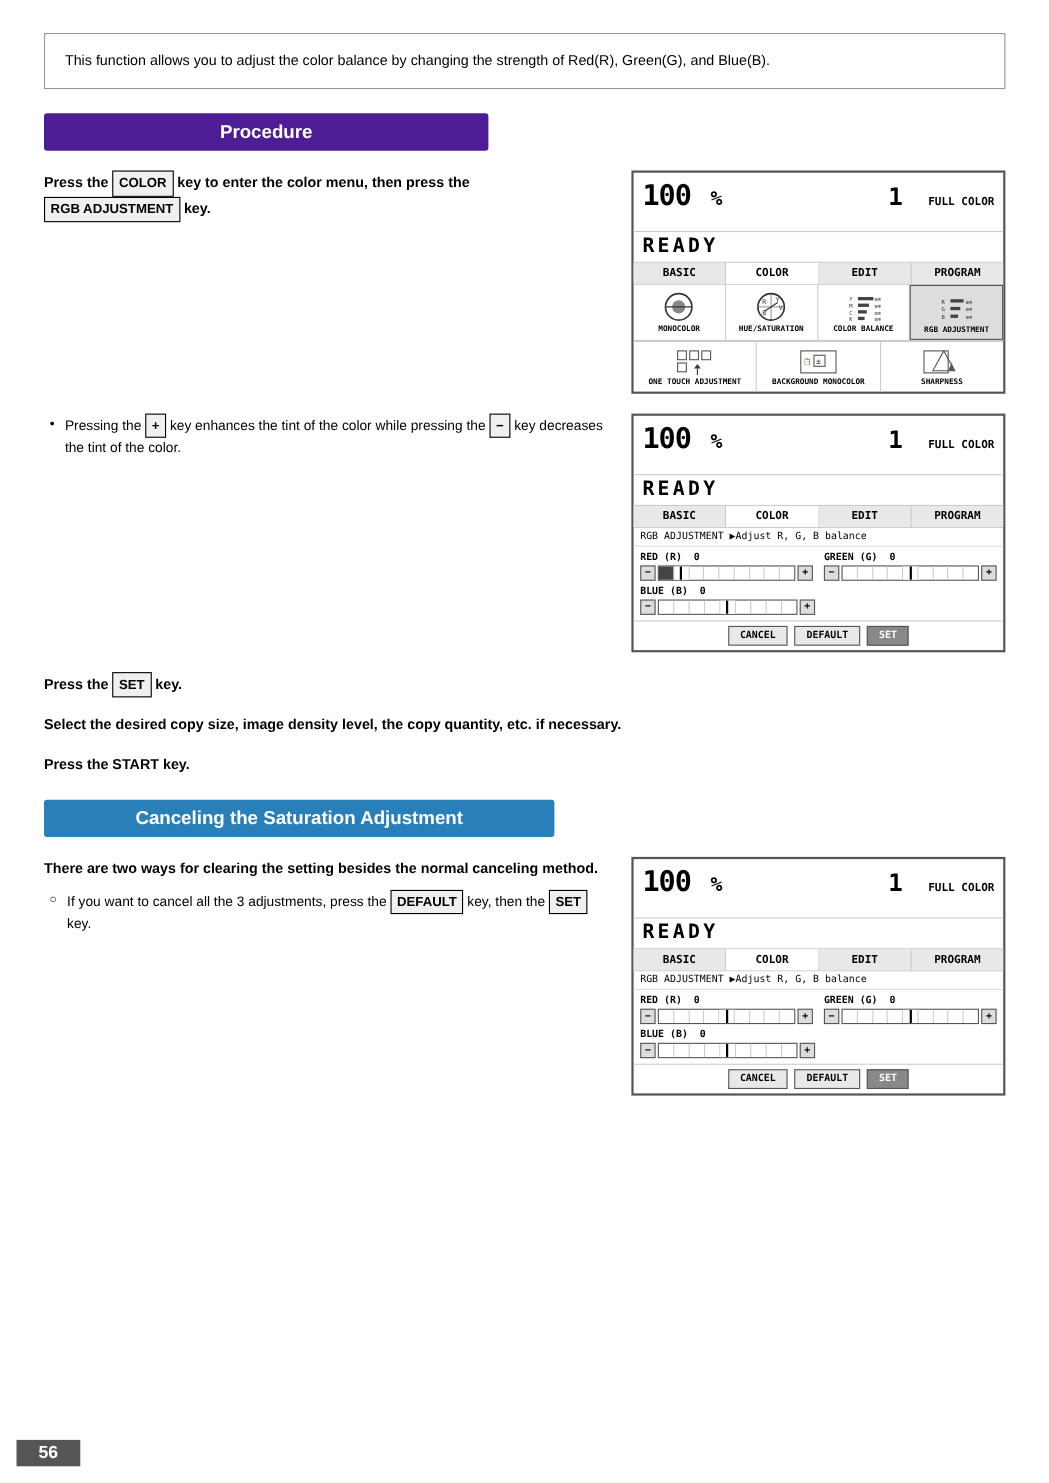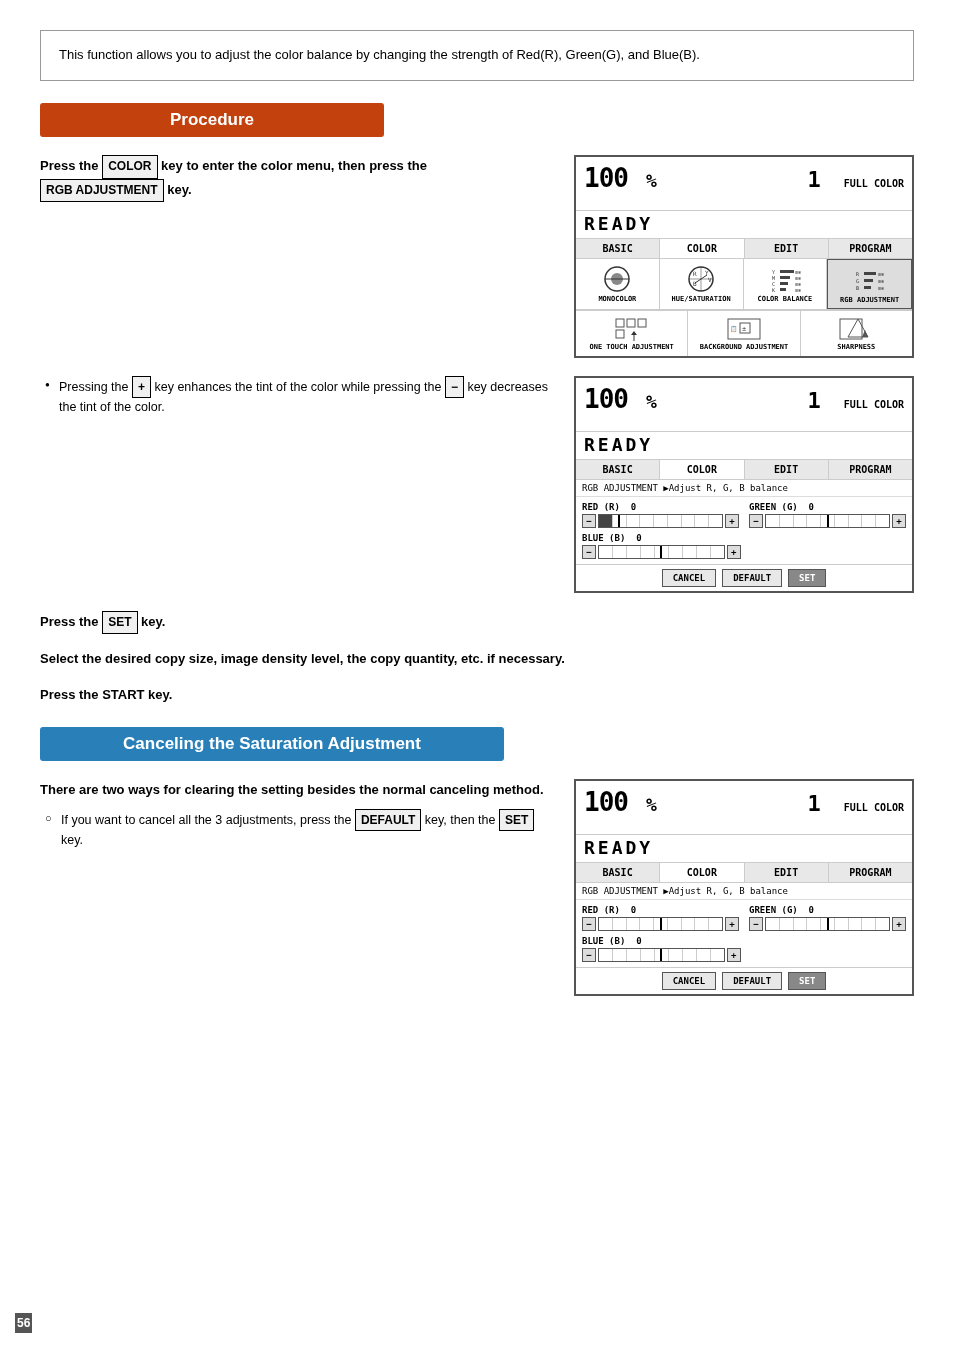--- a/index.html
+++ b/index.html
@@ -16,29 +16,29 @@
 
     .intro-box {
       border: 1px solid #999;
       padding: 14px 18px;
       margin-bottom: 22px;
       font-size: 13px;
       line-height: 1.6;
     }
 
     .section-header {
-      background: #c2410c;
+      background: #4c1d95;
       color: #fff;
       text-align: center;
       font-size: 17px;
       font-weight: bold;
       padding: 7px 0;
       margin-bottom: 18px;
       border-radius: 3px;
-      width: 344px;
+      width: 404px;
     }
 
     .section-header.blue {
       background: #2980b9;
       width: 464px;
     }
 
     .content-row {
       display: flex;
       gap: 20px;
@@ -326,23 +326,23 @@
       font-size: 11px;
       top: 1px;
     }
 
     .page-number {
       position: absolute;
       bottom: 15px;
       left: 15px;
       background: #555;
       color: #fff;
-      font-size: 12px;
-      font-weight: bold;
-      padding: 3px 2px;
+      font-size: 16px;
+      font-weight: bold;
+      padding: 3px 20px;
     }
 
     .standalone-step {
       margin-bottom: 14px;
     }
   </style>
 </head>
 <body>
 
 <div class="intro-box">
@@ -459,21 +459,21 @@
         </div>
         <div class="screen-icon-cell2">
           <div style="height:28px;display:flex;align-items:center;justify-content:center;">
             <svg width="36" height="24">
               <rect x="2" y="2" width="32" height="20" fill="none" stroke="#555" stroke-width="1"></rect>
               <rect x="14" y="6" width="10" height="10" fill="none" stroke="#555" stroke-width="1"></rect>
               <text x="16" y="14" font-size="7" fill="#333">±</text>
               <text x="4" y="14" font-size="6" fill="#333">📋</text>
             </svg>
           </div>
-          <div class="icon-label">BACKGROUND ADJUSTMENT</div>
+          <div class="icon-label">BACKGROUND MONOCOLOR</div>
         </div>
         <div class="screen-icon-cell2">
           <div style="height:28px;display:flex;align-items:center;justify-content:center;">
             <svg width="36" height="24">
               <rect x="2" y="2" width="22" height="20" fill="none" stroke="#555" stroke-width="1"></rect>
               <polygon points="10,20 20,2 30,20" fill="none" stroke="#555" stroke-width="1"></polygon>
               <polygon points="24,20 30,20 27,13" fill="#555"></polygon>
             </svg>
           </div>
           <div class="icon-label">SHARPNESS</div>

